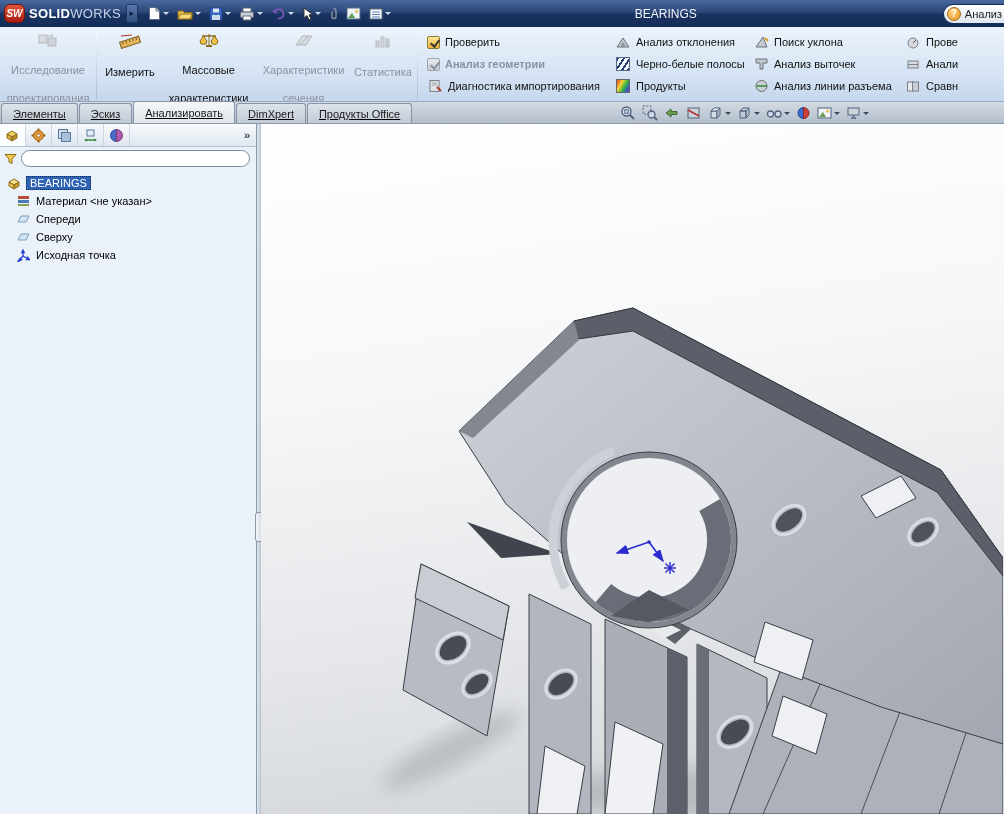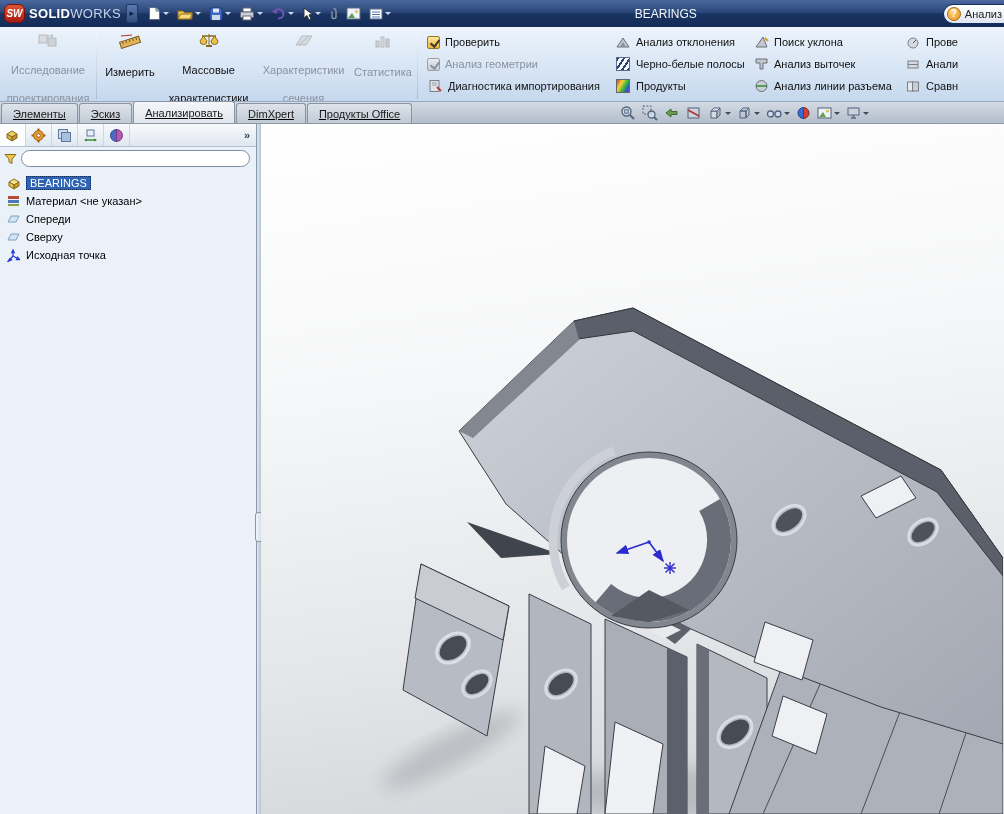--- a/index.html
+++ b/index.html
@@ -37,21 +37,21 @@
   .rb-big{display:flex;flex-direction:column;align-items:center;padding-top:4px;gap:16px;
     color:#111;text-align:center;line-height:12px;}
   .rb-ic{height:18px;display:flex;align-items:center;justify-content:center;}
   .rb-big.disabled{color:#8a929e;}
   .rb-big.disabled .rb-ic{filter:grayscale(1);opacity:.55;}
   .caret-d{width:0;height:0;border-left:3px solid transparent;border-right:3px solid transparent;
     border-top:4px solid #5a6880;margin-top:2px;}
   .rb-sep{width:1px;background:linear-gradient(#f6fafd,#a9bbd4);margin:2px 2px;}
   .rb-col{display:flex;flex-direction:column;justify-content:space-between;padding:5px 2px 6px 7px;}
   .rb-item{display:flex;align-items:center;gap:5px;height:18px;color:#111;white-space:nowrap;}
-  .rb-item.disabled{color:#8a929e;}
+  .rb-item.disabled{color:#8a929e;font-weight:bold;}
   .ic{width:16px;height:16px;display:inline-flex;align-items:center;justify-content:center;flex:none;}
   .cb{width:13px;height:13px;flex:none;border:1px solid #8a7a30;border-radius:2px;position:relative;
     background:linear-gradient(#ffe79a,#f2b53c);}
   .cb::after{content:"";position:absolute;left:3.5px;top:1px;width:4px;height:7px;
     border-right:2px solid #3a3a2a;border-bottom:2px solid #3a3a2a;transform:rotate(38deg);}
   .cb.gray{background:linear-gradient(#e8eaee,#c9ced6);border-color:#9aa0aa;}
   .cb.gray::after{border-color:#8a929e;}
   .ic-zebra{width:14px;height:14px;border:1px solid #5a6a8a;
     background:repeating-linear-gradient(125deg,#27406f 0 2px,#f5f8fc 2px 5px);}
   .ic-curv{width:14px;height:14px;border:1px solid #666;
@@ -78,21 +78,21 @@
   .ptab.active{background:#fdfeff;}
   .panel-fill{flex:1;}
   .panel-chevron{width:18px;display:flex;align-items:center;justify-content:center;color:#33435c;font-weight:bold;}
   .panel-chevron::after{content:"»";}
   .filter-row{padding:3px 6px 2px 3px;display:flex;align-items:center;gap:3px;}
   .filter-box{flex:1;height:17px;border:1px solid #7e8ca2;border-radius:9px;background:#fff;
     display:flex;align-items:center;padding:0 8px;gap:4px;}
   .filter-box input{border:none;outline:none;width:100%;font-size:11px;background:transparent;}
   .tree{flex:1;padding-top:5px;overflow:hidden;}
   .tree-row{display:flex;align-items:center;gap:5px;height:18px;padding-left:6px;}
-  .tree-row.child{padding-left:6px;}
+  .tree-row.child{padding-left:16px;}
   .t-label{color:#000;white-space:nowrap;}
   .t-label.selected{background:#2e63b5;color:#fff;padding:0 3px;border:1px dotted #0f2a55;}
   .ticon{display:inline-flex;align-items:center;justify-content:center;width:15px;flex:none;}
 
   .splitter{width:4px;background:linear-gradient(90deg,#e0e7f0,#b8c3d2);position:relative;}
   .split-handle{position:absolute;top:388px;left:-2px;width:8px;height:30px;border:1px solid #8b98a8;
     border-radius:3px;background:linear-gradient(90deg,#f2f5f9,#cfd9e6);}
 
   .viewport{flex:1;position:relative;overflow:hidden;
     background:linear-gradient(172deg,#ffffff 0%,#f6f7f8 35%,#e4e6e9 70%,#cfd2d6 100%);}

